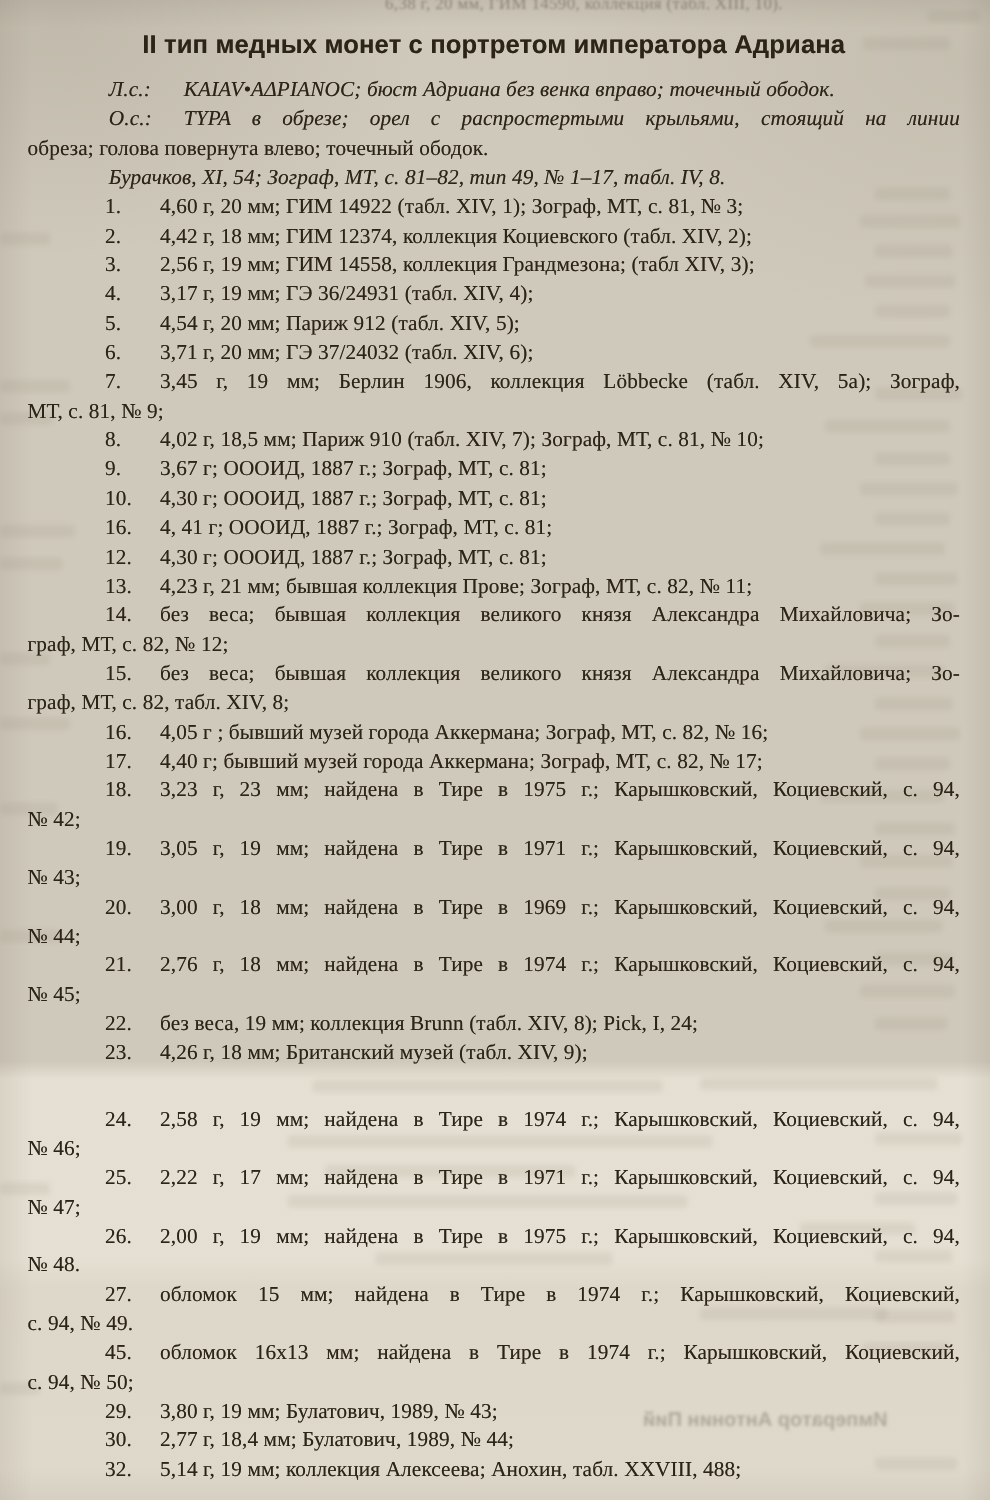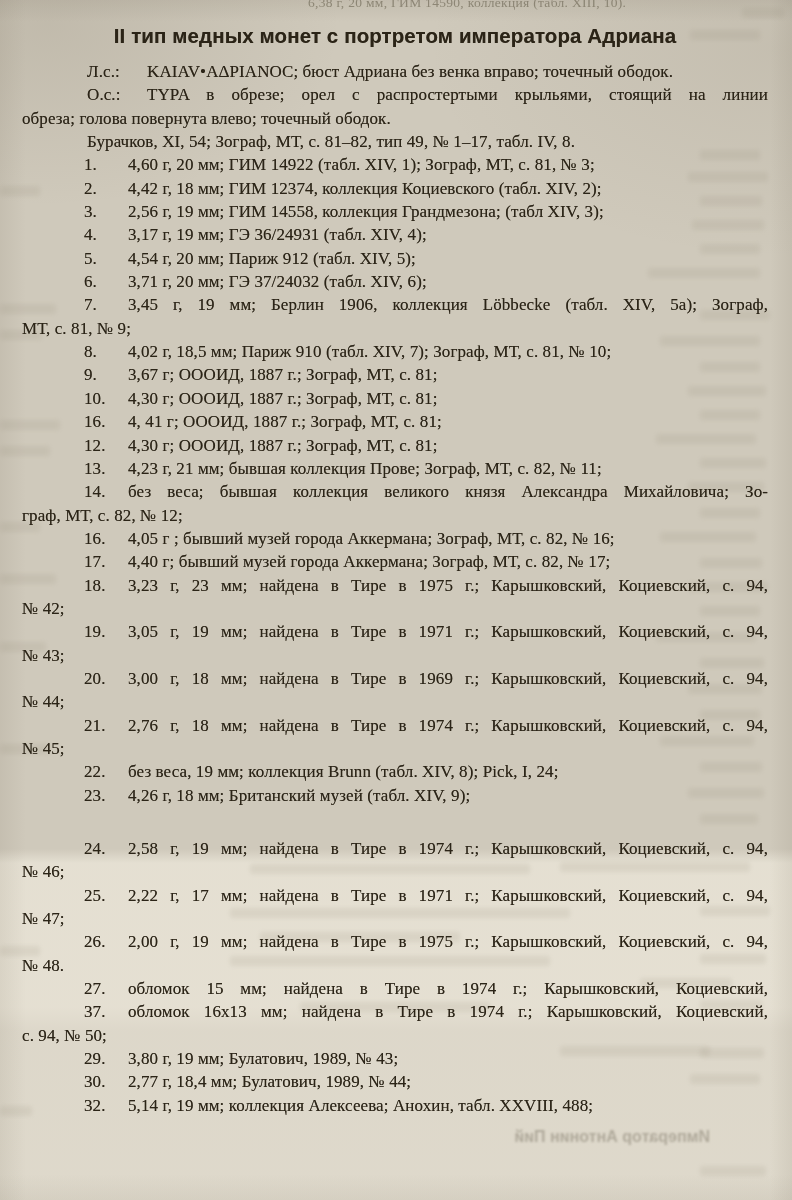--- a/index.html
+++ b/index.html
@@ -54,21 +54,21 @@
     text-shadow:0 0 .5px rgba(43,36,23,.55);
   }
   h1.title{
     margin:0;padding:23px 0 11px 0;
     font-family:"Liberation Sans", sans-serif;font-weight:bold;
     font-size:20.5px;line-height:26px;text-align:center;
     color:var(--ink,#2b2417);
   }
   .line{display:block;}
   .j{text-align:justify;text-align-last:justify;}
-  .hdr{padding-left:65px;}
+  .hdr{padding-left:65px;font-style:italic;}
   .hdr-label{display:inline-block;width:60px;}
   .item .l1{padding-left:62px;}
   .item .num{display:inline-block;width:44px;}
   .item.sep{margin-top:30px;}
   b{font-weight:normal;}
 </style>
 </head>
 <body style="--paper: #cfc9bb; --ink: #2b2417; --band: #e0dacc;">
 
 <div class="page">
@@ -192,20 +192,24 @@
           <div class="line l1"><span class="num">12.</span><span>4,30 г; ОООИД, 1887 г.; Зограф, МТ, с. 81;</span></div>
         </div>
         <div class="item">
           <div class="line l1"><span class="num">13.</span><span>4,23 г, 21 мм; бывшая коллекция Прове; Зограф, МТ, с. 82, № 11;</span></div>
         </div>
         <div class="item">
           <div class="line l1 j"><span class="num">14.</span><span>без веса; бывшая коллекция великого князя Александра Михайловича; Зо-</span></div>
           <div class="line l2"><span>граф, МТ, с. 82, № 12;</span></div>
         </div>
         <div class="item">
+          <div class="line l1 j"><span class="num">15.</span><span>без веса; бывшая коллекция великого князя Александра Михайловича; Зо-</span></div>
+          <div class="line l2"><span>граф, МТ, с. 82, табл. XIV, 8;</span></div>
+        </div>
+        <div class="item">
           <div class="line l1"><span class="num">16.</span><span>4,05 г ; бывший музей города Аккермана; Зограф, МТ, с. 82, № 16;</span></div>
         </div>
         <div class="item">
           <div class="line l1"><span class="num">17.</span><span>4,40 г; бывший музей города Аккермана; Зограф, МТ, с. 82, № 17;</span></div>
         </div>
         <div class="item">
           <div class="line l1 j"><span class="num">18.</span><span>3,23 г, 23 мм; найдена в Тире в 1975 г.; Карышковский, Коциевский, с. 94,</span></div>
           <div class="line l2"><span>№ 42;</span></div>
         </div>
         <div class="item">
@@ -233,23 +237,24 @@
         <div class="item">
           <div class="line l1 j"><span class="num">25.</span><span>2,22 г, 17 мм; найдена в Тире в 1971 г.; Карышковский, Коциевский, с. 94,</span></div>
           <div class="line l2"><span>№ 47;</span></div>
         </div>
         <div class="item">
           <div class="line l1 j"><span class="num">26.</span><span>2,00 г, 19 мм; найдена в Тире в 1975 г.; Карышковский, Коциевский, с. 94,</span></div>
           <div class="line l2"><span>№ 48.</span></div>
         </div>
         <div class="item">
           <div class="line l1 j"><span class="num">27.</span><span>обломок 15 мм; найдена в Тире в 1974 г.; Карышковский, Коциевский,</span></div>
-        </div>
-        <div class="item">
-          <div class="line l1 j"><span class="num">37.</span><span>обломок 16х13 мм; найдена в Тире в 1974 г.; Карышковский, Коциевский,</span></div>
+          <div class="line l2"><span>с. 94, № 49.</span></div>
+        </div>
+        <div class="item">
+          <div class="line l1 j"><span class="num">45.</span><span>обломок 16х13 мм; найдена в Тире в 1974 г.; Карышковский, Коциевский,</span></div>
           <div class="line l2"><span>с. 94, </span><b>№ 50;</b></div>
         </div>
         <div class="item">
           <div class="line l1"><span class="num">29.</span><span>3,80 г, 19 мм; Булатович, 1989, № 43;</span></div>
         </div>
         <div class="item">
           <div class="line l1"><span class="num">30.</span><span>2,77 г, 18,4 мм; Булатович, 1989, № 44;</span></div>
         </div>
         <div class="item">
           <div class="line l1"><span class="num">32.</span><span>5,14 г, 19 мм; коллекция Алексеева; Анохин, табл. XXVIII, 488;</span></div>

